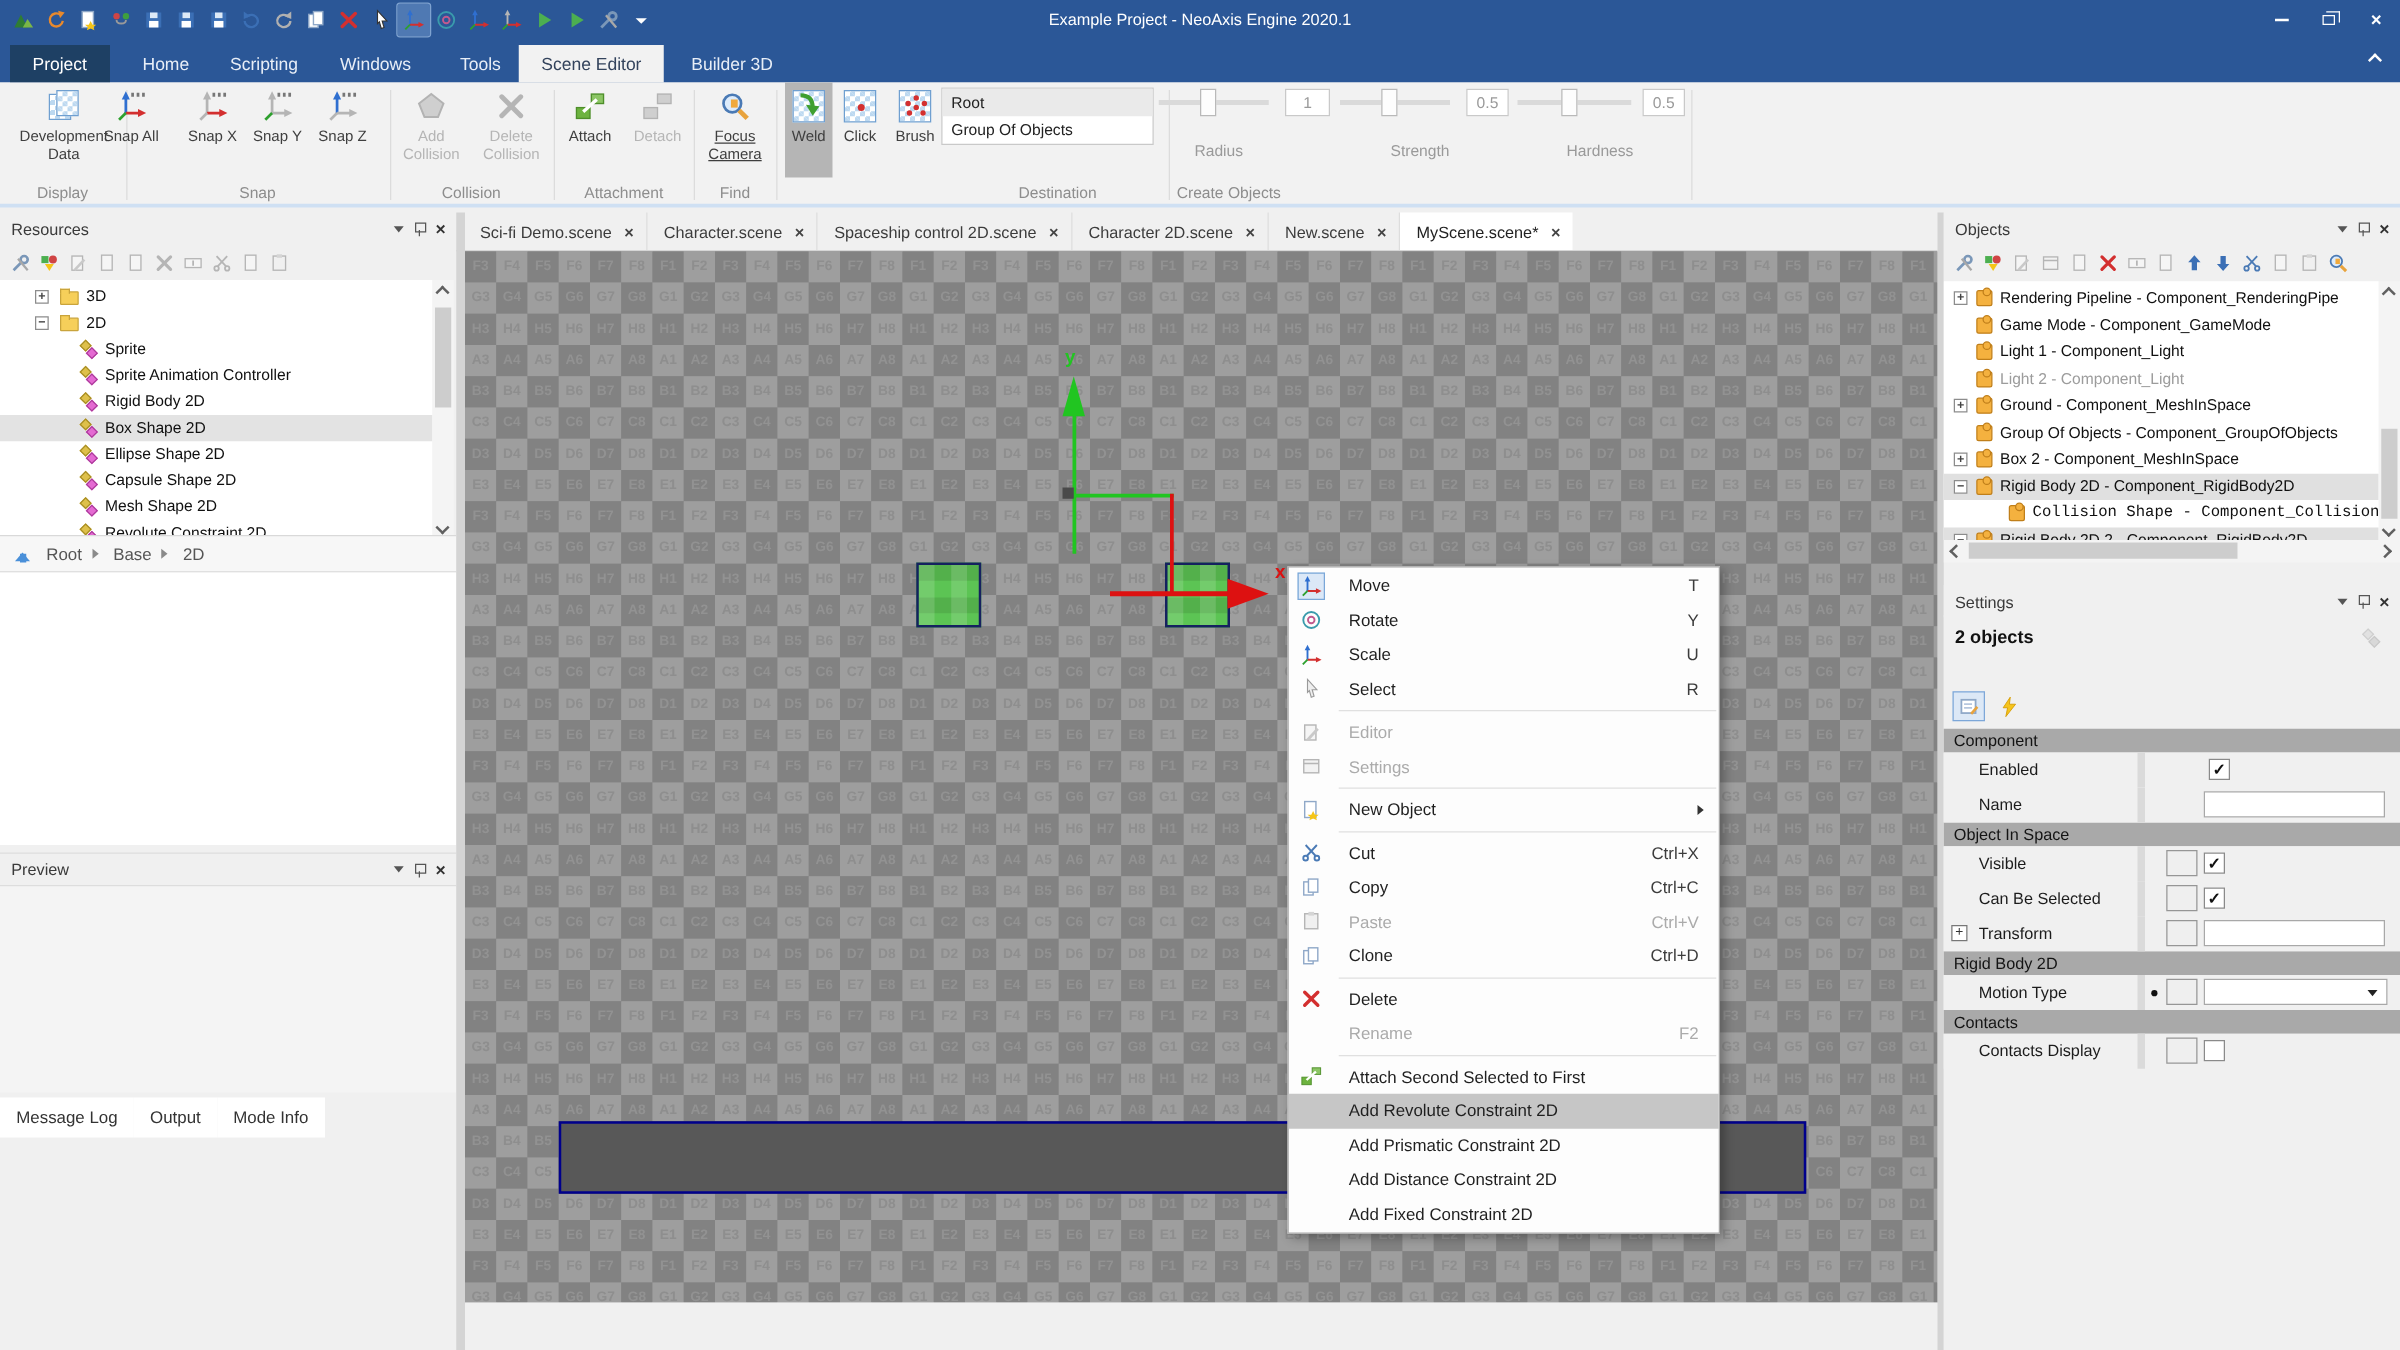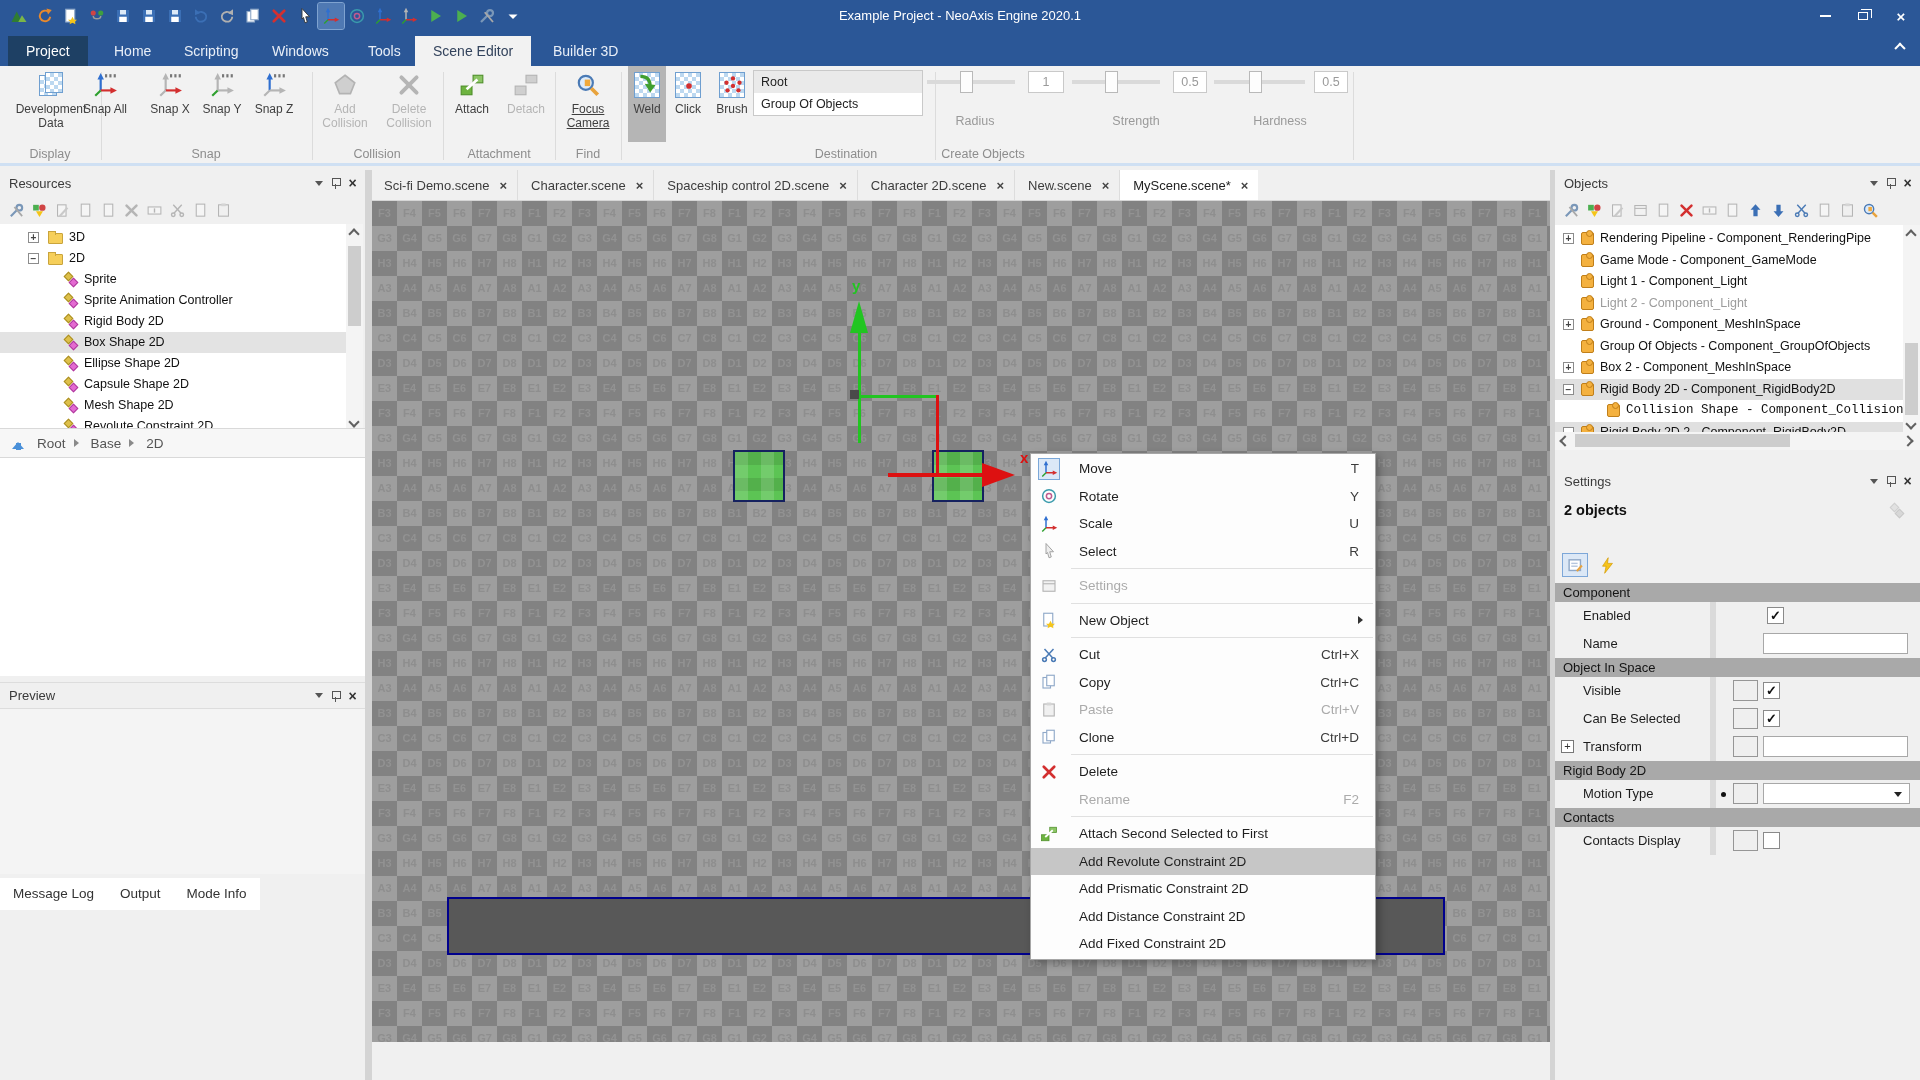--- a/index.html
+++ b/index.html
@@ -2387,20 +2387,29 @@
             <polygon points="8,2 18,13 13,13 15,20 12,21 10,14 8,16" fill="#eee" stroke="#9a9a9a" stroke-width="1.2"></polygon>
           </svg>
         </span>
         <div class="ml">Select</div>
         <div class="ms">R</div>
       </div>
       <div class="msep"></div>
       <div class="mi dis">
         <span class="mic">
           <svg viewBox="0 0 24 24" width="100%" height="100%">
+            <rect x="5" y="4" width="12" height="16" fill="#f5f5f5" stroke="#b5b5b5" stroke-width="1.5"></rect>
+            <line x1="8" y1="20" x2="19" y2="8" stroke="#c9c9c9" stroke-width="3"></line>
+          </svg>
+        </span>
+        <div class="ml">Editor</div>
+      </div>
+      <div class="mi dis">
+        <span class="mic">
+          <svg viewBox="0 0 24 24" width="100%" height="100%">
             <rect x="4" y="5" width="16" height="14" fill="#f2f2f2" stroke="#b5b5b5" stroke-width="1.5"></rect>
             <line x1="4" y1="9" x2="20" y2="9" stroke="#b5b5b5" stroke-width="1.5"></line>
           </svg>
         </span>
         <div class="ml">Settings</div>
       </div>
       <div class="msep"></div>
       <div class="mi">
         <span class="mic">
           <svg viewBox="0 0 24 24" width="100%" height="100%">

